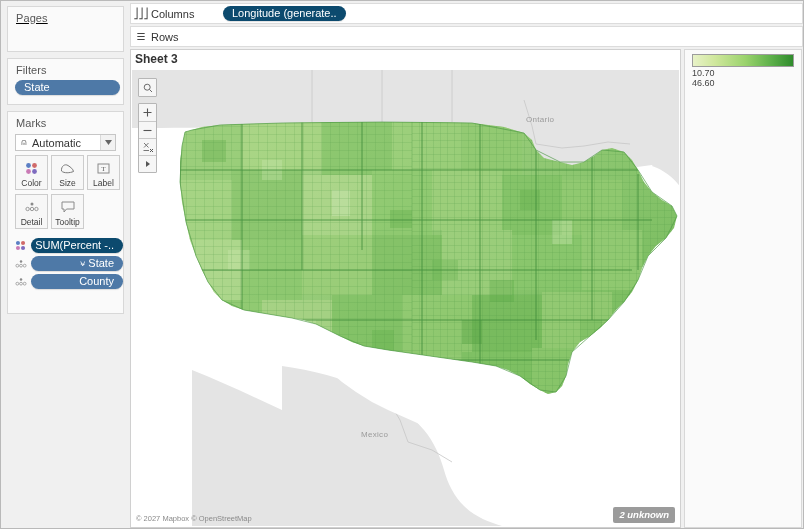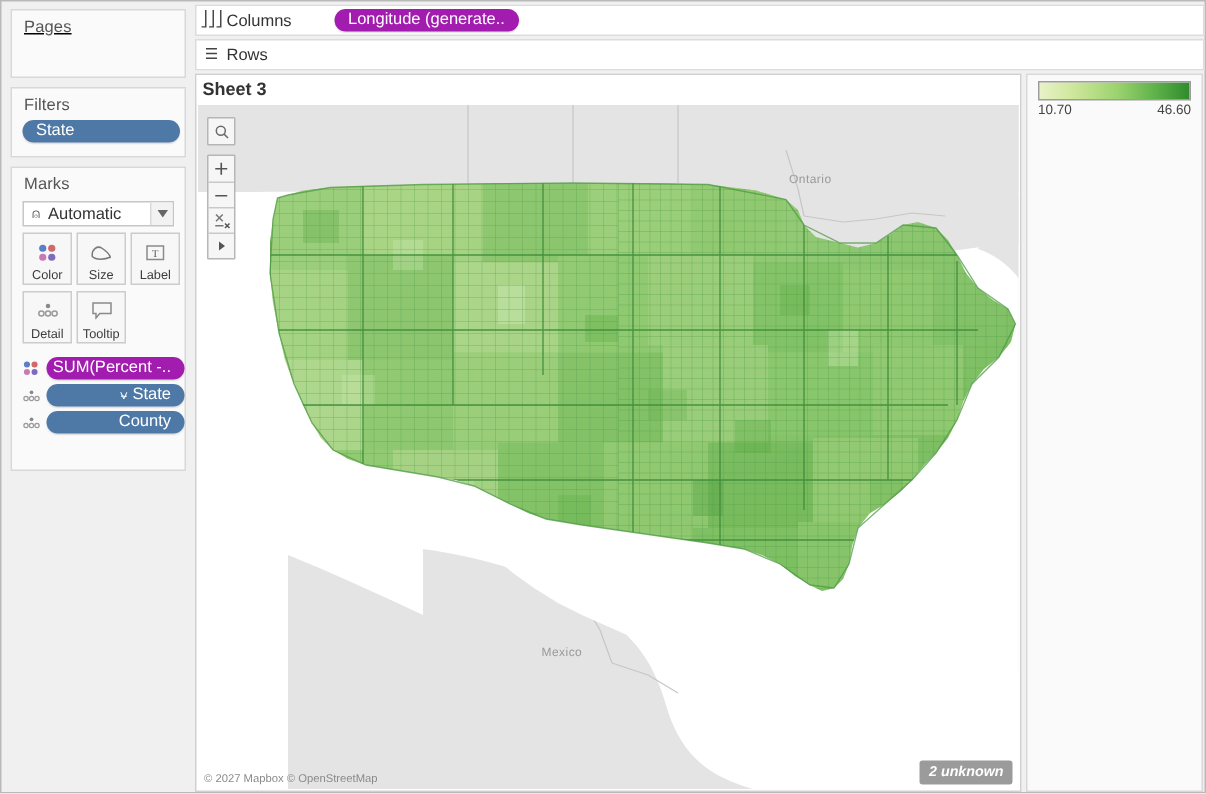--- a/index.html
+++ b/index.html
@@ -20,21 +20,21 @@
 
   #pages-card{height:46px;text-decoration:underline;}
   #filters-card{height:47px;margin-top:6px;}
   #marks-card{margin-top:6px;height:auto;padding-bottom:24px;}
 
   
   .pill{height:15px;line-height:15px;border-radius:8px;font-size:11px;
         color:#ffffff;padding:0 9px;box-sizing:border-box;display:flex;
         align-items:center;white-space:nowrap;overflow:hidden;}
   .pill.blue{background:#4e79a7;}
-  .pill.green{background:#a21caf;}
+  .pill.green{background:#0c4a6e;}
   .pill-shadow{box-shadow:0 1px 1px rgba(0,0,0,.12);}
   #filter-pill{margin:1px 7px 0 7px;width:105px;}
 
   
   #marks-type{margin:2px 7px 0 7px;height:17px;border:1px solid #c6c6c6;
        background:#ffffff;display:flex;align-items:center;font-size:11px;
        color:#333;box-sizing:border-box;position:relative;}
   #marks-type .mt-ico{width:16px;text-align:center;font-size:9px;color:#555;}
   #marks-type .mt-label{flex:1;}
   #marks-type .mt-caret{width:14px;height:15px;border-left:1px solid #d9d9d9;
@@ -92,21 +92,21 @@
           color:#ffffff;font-size:9.5px;font-weight:bold;padding:2px 6px 3px 6px;
           border-radius:2px;z-index:30;font-style:italic;}
 
   
   #legend{position:absolute;left:683px;top:48px;width:118px;height:479px;
           background:#fafafa;border:1px solid #d8d8d8;box-sizing:border-box;}
   #legend-title{font-size:10.5px;color:#333;padding:5px 0 0 6px;}
   #legend-bar{margin:4px 7px 0 7px;height:11px;border:1px solid #9c9c9c;
       background:linear-gradient(to right,#e8f2c8 0%,#cfe79c 22%,#9bd36d 52%,#5db04a 78%,#2f8b2c 100%);}
   #legend-scale{display:flex;justify-content:space-between;margin:1px 7px 0 7px;
-      font-size:9px;color:#444;}
+      font-size:9px;color:#444;flex-direction:column;}
 </style>
 </head>
 <body>
 
 <div id="app">
 
   <div id="left">
 
     <div class="card" id="pages-card">
       <div class="card-title">Pages</div>

